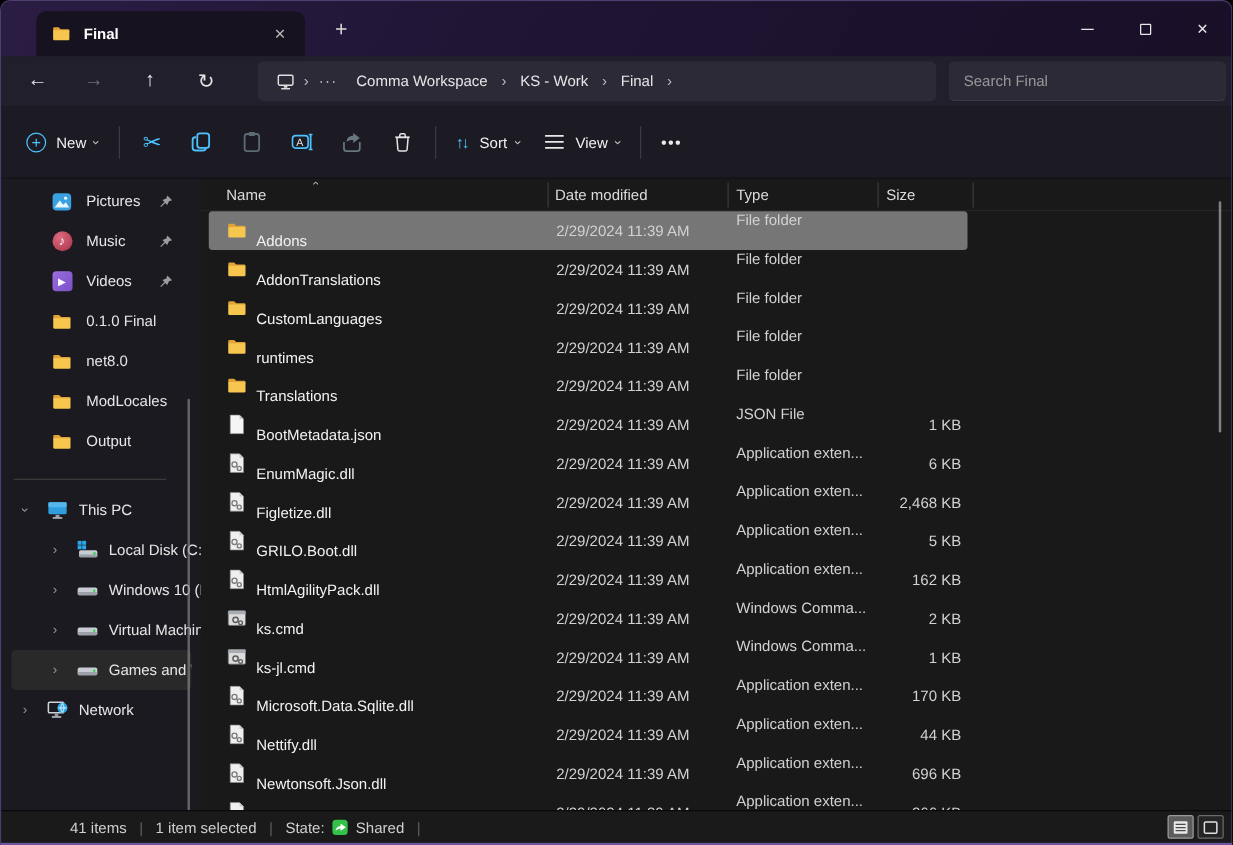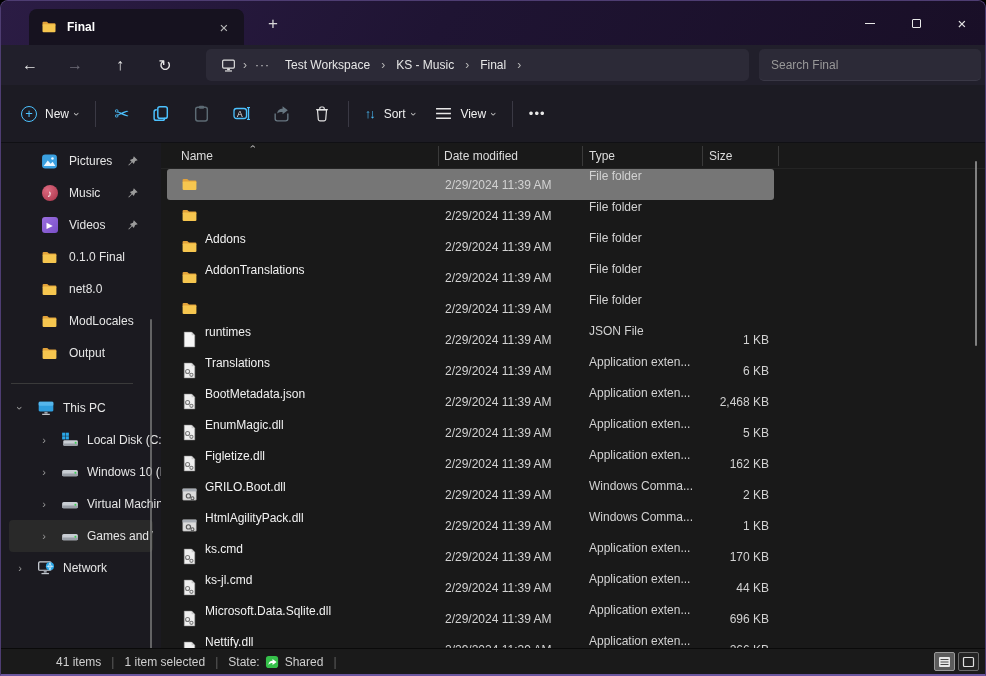--- a/index.html
+++ b/index.html
@@ -78,21 +78,21 @@
   .sort-caret{position:absolute;left:90px;top:-2px;color:#bdbdbd;font-size:10px;transform:rotate(-90deg);}
   #file-rows{position:relative;}
   .frow{position:relative;height:31px;width:607px;margin-left:6px;border-radius:3px;}
   .frow.selected{background:#767676;}
   .fi{position:absolute;left:14px;top:7px;width:17px;height:17px;}
   .fi svg{display:none;width:17px;height:17px;}
   .kind-folder .ic-folder{display:block;}
   .kind-json .ic-json{display:block;}
   .kind-dll .ic-dll{display:block;}
   .kind-cmd .ic-cmd{display:block;}
-  .fname{position:absolute;left:38px;top:0;height:48px;display:flex;align-items:center;color:#f2f2f2;font-size:12px;white-space:nowrap;margin-top:46px;}
+  .fname{position:absolute;left:38px;top:0;height:48px;display:flex;align-items:center;color:#f2f2f2;font-size:12px;white-space:nowrap;}
   .fdate{position:absolute;left:278px;top:0;height:31px;display:flex;align-items:center;color:#d2d2d2;font-size:12px;}
   .ftype{position:absolute;left:422px;top:0;height:14px;display:flex;align-items:center;color:#d2d2d2;font-size:12px;}
   .fsize{position:absolute;left:470px;top:0;width:132px;height:31px;display:flex;align-items:center;justify-content:flex-end;color:#d2d2d2;font-size:12px;}
   .list-scroll{position:absolute;right:8px;top:18px;width:2px;height:185px;background:#9a9a9a;opacity:.8;border-radius:1px;}
 
   
   .statusbar{position:absolute;left:0;bottom:0;right:0;height:26px;background:#1a1a1a;
              border-top:1px solid #0a0a0a;display:flex;align-items:center;color:#cfcfcf;font-size:12px;padding-left:39px;}
   .sb-item{margin:0 8px;white-space:nowrap;}
   .sb-item:first-child{margin-left:16px;}
@@ -139,23 +139,23 @@
     <div class="crumb-bar">
       <span class="crumb-icon">
         <svg width="17" height="17" viewBox="0 0 16 16">
             <rect x="2.5" y="3" width="11" height="7.5" rx="1" fill="none" stroke="#e0e0e0" stroke-width="1.1"></rect>
             <rect x="6.7" y="10.8" width="2.6" height="1.6" fill="#e0e0e0"></rect>
             <rect x="4.7" y="12.6" width="6.6" height="1.1" fill="#e0e0e0"></rect>
           </svg>
       </span>
       <span class="crumb-sep">›</span>
       <span class="crumb-dots">···</span>
-      <span class="crumb-seg">Test Workspace</span>
+      <span class="crumb-seg">Comma Workspace</span>
       <span class="crumb-sep">›</span>
-      <span class="crumb-seg">KS - Music</span>
+      <span class="crumb-seg">KS - Work</span>
       <span class="crumb-sep">›</span>
       <span class="crumb-seg">Final</span>
       <span class="crumb-sep">›</span>
     </div>
     <div class="search-box">
       <input type="text" placeholder="Search Final" style="">
     </div>
   </div>
 
   <div class="toolbar">
@@ -416,20 +416,21 @@
     <span class="fsize"></span>
   </div>
         <div class="frow kind-folder">
     <span class="fi">
       <svg class="ic-folder" viewBox="0 0 16 16">
               <path d="M1.5 3.8a1 1 0 0 1 1-1h3.4l1.6 1.5h6a1 1 0 0 1 1 1v.8H1.5z" fill="#e2a23a"></path>
               <rect x="1.5" y="5.2" width="13" height="8" rx="1" fill="#f6c64f"></rect>
             </svg>
 
     </span>
+    <span class="fname">CustomLanguages</span>
     <span class="fdate">2/29/2024 11:39 AM</span>
     <span class="ftype">File folder</span>
     <span class="fsize"></span>
   </div>
         <div class="frow kind-folder">
     <span class="fi">
       <svg class="ic-folder" viewBox="0 0 16 16">
               <path d="M1.5 3.8a1 1 0 0 1 1-1h3.4l1.6 1.5h6a1 1 0 0 1 1 1v.8H1.5z" fill="#e2a23a"></path>
               <rect x="1.5" y="5.2" width="13" height="8" rx="1" fill="#f6c64f"></rect>
             </svg>

